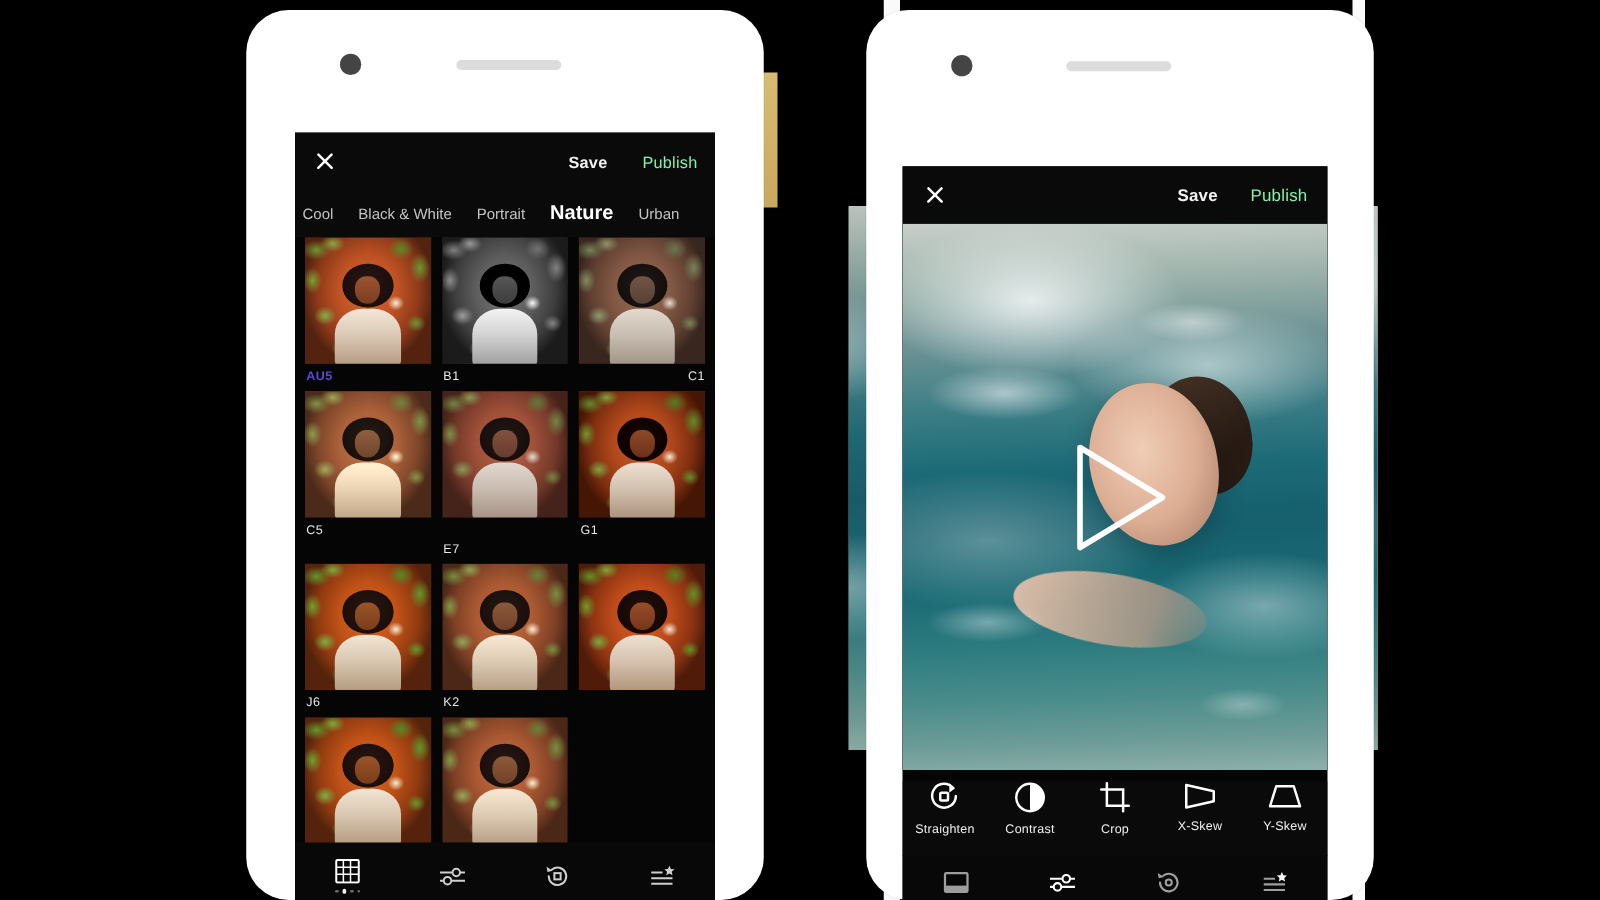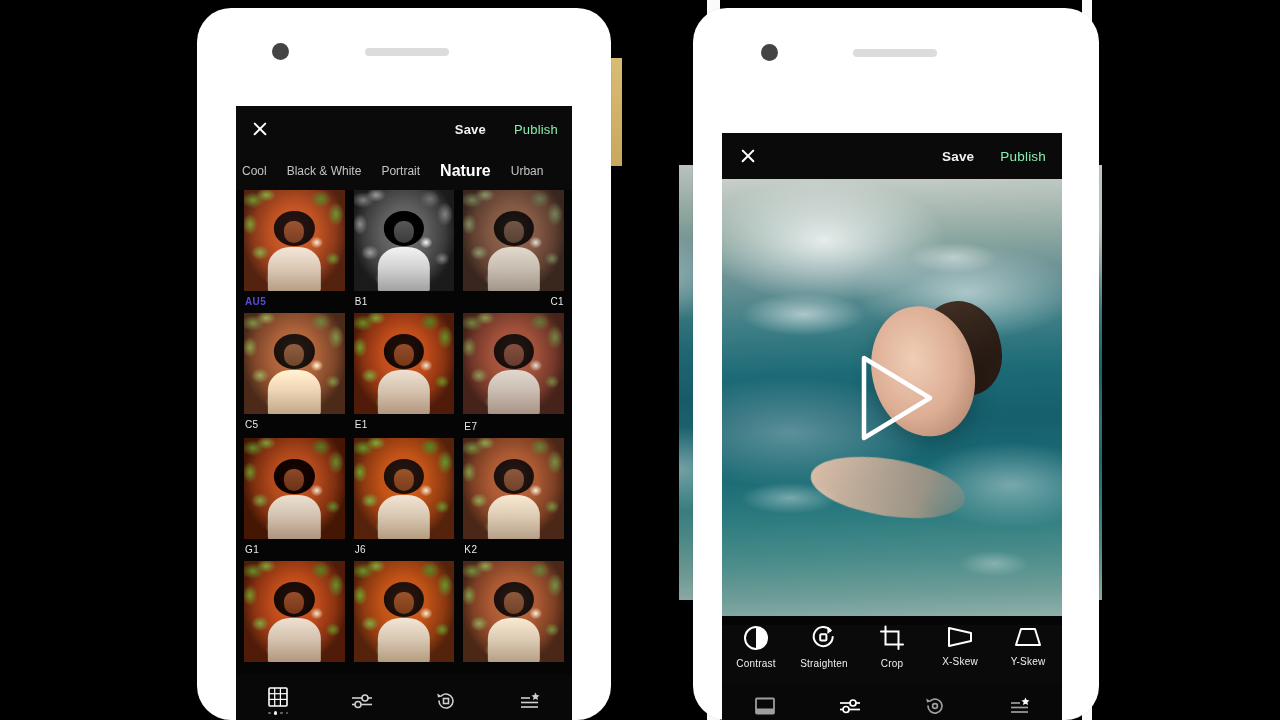--- a/index.html
+++ b/index.html
@@ -258,42 +258,30 @@
                 <div class="bgwall"></div>
                 <div class="leaves"></div>
                 <div class="body"></div>
                 <div class="hair"></div>
                 <div class="face"></div>
               </div>
           </div>
           <div class="cell-label" style="padding:5px 0 0 1px;">C5</div>
         </div>
         <div class="cell">
-          <div class="thumb v-e1" style="height:101px;">
-            <div class="portrait">
-                <div class="bgwall"></div>
-                <div class="leaves"></div>
-                <div class="body"></div>
-                <div class="hair"></div>
-                <div class="face"></div>
-              </div>
-          </div>
-          <div class="cell-label" style="padding:5px 0 0 1px;">E1</div>
-        </div>
-        <div class="cell">
           <div class="thumb v-e7" style="height:101px;">
             <div class="portrait">
                 <div class="bgwall"></div>
                 <div class="leaves"></div>
                 <div class="body"></div>
                 <div class="hair"></div>
                 <div class="face"></div>
               </div>
           </div>
-          <div class="cell-label" style="padding:7px 0 0 1px;">E7</div>
+          <div class="cell-label" style="padding:20px 0 0 1px;">E7</div>
         </div>
 
         <div class="cell">
           <div class="thumb v-g1" style="height:101px;">
             <div class="portrait">
                 <div class="bgwall"></div>
                 <div class="leaves"></div>
                 <div class="body"></div>
                 <div class="hair"></div>
                 <div class="face"></div>
@@ -425,33 +413,33 @@
           <div class="head"></div>
           <div class="foam"></div>
         </div>
         <svg class="play-tri" width="100" height="100" viewBox="0 0 100 100">
           <path d="M22 10 L88 50 L22 90 Z" fill="none" stroke="#ffffff" stroke-width="4.5" stroke-linejoin="round"></path>
         </svg>
       </div>
 
       <div class="tools" style="top:492px; height:60px;">
         <div class="tool">
-          <svg width="26" height="26" viewBox="0 0 26 26">
-            <circle cx="13" cy="13" r="11" fill="none" stroke="#fff" stroke-width="2"></circle>
-            <path d="M13 2 A11 11 0 0 1 13 24 Z" fill="#fff"></path>
-          </svg>
-          <div class="tool-label">Contrast</div>
-        </div>
-        <div class="tool">
           <svg width="28" height="26" viewBox="0 0 28 26">
             <path d="M20.5 5.5 a9.5 9.5 0 1 0 2.2 6.4" fill="none" stroke="#fff" stroke-width="2" stroke-linecap="round"></path>
             <path d="M17.5 1.5 l4.5 4 l-4.6 3.6 Z" fill="#fff"></path>
             <rect x="10.2" y="9.2" width="6.2" height="6.2" rx="1" fill="none" stroke="#fff" stroke-width="2"></rect>
           </svg>
           <div class="tool-label">Straighten</div>
+        </div>
+        <div class="tool">
+          <svg width="26" height="26" viewBox="0 0 26 26">
+            <circle cx="13" cy="13" r="11" fill="none" stroke="#fff" stroke-width="2"></circle>
+            <path d="M13 2 A11 11 0 0 1 13 24 Z" fill="#fff"></path>
+          </svg>
+          <div class="tool-label">Contrast</div>
         </div>
         <div class="tool">
           <svg width="26" height="26" viewBox="0 0 26 26">
             <path d="M6.5 1.5 V19.5 H24" fill="none" stroke="#fff" stroke-width="2" stroke-linecap="round"></path>
             <path d="M2 6.5 H19.5 V24" fill="none" stroke="#fff" stroke-width="2" stroke-linecap="round"></path>
           </svg>
           <div class="tool-label">Crop</div>
         </div>
         <div class="tool">
           <svg width="30" height="24" viewBox="0 0 30 24">

